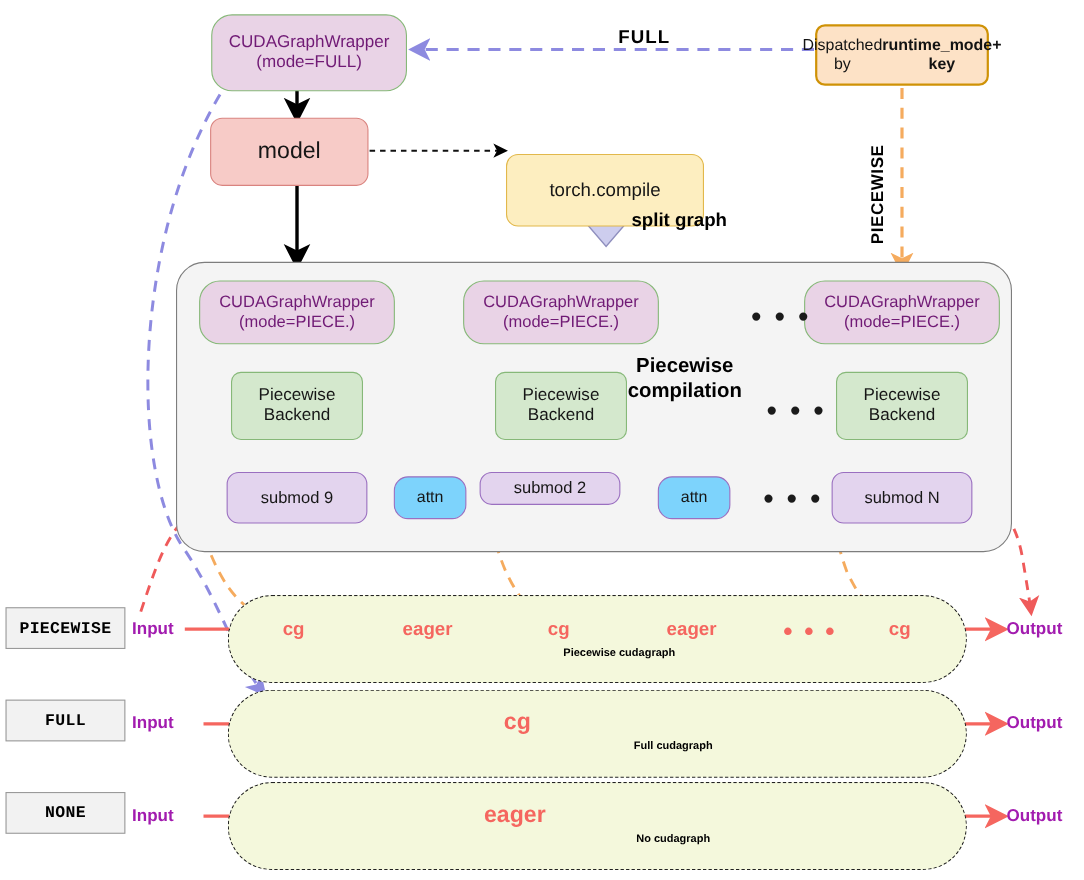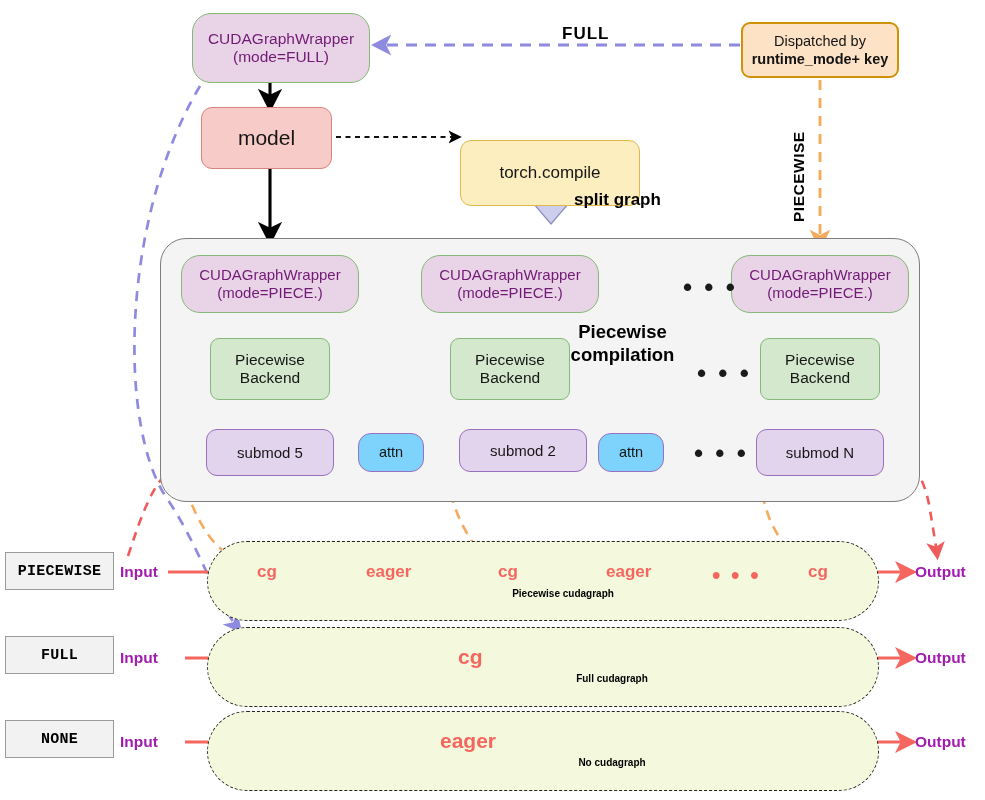--- a/index.html
+++ b/index.html
@@ -12,21 +12,21 @@
         justify-content:center;text-align:center;line-height:1.18;}
   
   .cgw{background:#e9d3e6;border:1.6px solid #86b878;border-radius:19px;
        color:#701a75;font-size:15.5px;}
   .cgw-small{font-size:15px;}
   .model{background:#f7cbc7;border:1.6px solid #d9837f;border-radius:11px;
          font-size:21px;color:#161616;}
   .tcompile{background:#fdeec0;border:1.6px solid #e2b84b;border-radius:11px;
             font-size:17px;color:#161616;margin-top:36px;}
   .dispatch{background:#fde2c6;border:2.4px solid #cf9206;border-radius:9px;
-            font-size:14.5px;color:#131313;flex-direction:column;line-height:1.25;}
+            font-size:14.5px;color:#131313;flex-direction:row;line-height:1.25;}
   .dispatch b{font-weight:bold;}
   .pbackend{background:#d4e8cd;border:1.6px solid #86b878;border-radius:9px;
             font-size:15.5px;color:#161616;}
   .submod{background:#e3d4ee;border:1.6px solid #9a6fc0;border-radius:11px;
           font-size:15px;color:#161616;}
   .attn{background:#7dd3fc;border:1.6px solid #9a6fc0;border-radius:13px;
         font-size:14.5px;color:#161616;}
   .panel{position:absolute;background:#f4f4f4;border:1.7px solid #7d7d7d;
          border-radius:26px;box-sizing:border-box;}
   .panel-title{position:absolute;font-size:18.5px;font-weight:bold;color:#000;
@@ -134,21 +134,21 @@
     <path d="M514,742 L910,742" stroke="#f5665f" stroke-width="3" fill="none" marker-end="url(#ah-red)"></path>
   </svg>
 
   <div class="node cgw" style="left:192px;top:13px;width:178px;height:70px;">
     <div>
       <div>CUDAGraphWrapper</div>
       <div>(mode=FULL)</div>
     </div>
   </div>
 
-  <div class="node model" style="left:201px;top:107px;width:131px;height:62px;">model</div>
+  <div class="node model" style="left:191px;top:107px;width:144px;height:62px;">model</div>
 
   <div class="node tcompile" style="left:460px;top:104px;width:180px;height:66px;">torch.compile</div>
 
   <div class="split-lbl" style="left:574px;top:190px;">split graph</div>
 
   <div class="edge-lbl full-lbl" style="left:562px;top:24px;">FULL</div>
 
   <div class="piecewise-vert" style="left:790px;top:222px;">PIECEWISE</div>
 
   <div class="node dispatch" style="left:741px;top:22px;width:158px;height:56px;">
@@ -168,37 +168,37 @@
       <div>CUDAGraphWrapper</div>
       <div>(mode=PIECE.)</div>
     </div>
   </div>
   <div class="node pbackend" style="left:210px;top:338px;width:120px;height:62px;">
     <div>
       <div>Piecewise</div>
       <div>Backend</div>
     </div>
   </div>
-  <div class="node submod" style="left:206px;top:429px;width:128px;height:47px;">submod 5</div>
+  <div class="node submod" style="left:206px;top:429px;width:128px;height:47px;">submod 9</div>
 
   <div class="node attn" style="left:358px;top:433px;width:66px;height:39px;">attn</div>
 
   <div class="node cgw cgw-small" style="left:421px;top:255px;width:178px;height:58px;">
     <div>
       <div>CUDAGraphWrapper</div>
       <div>(mode=PIECE.)</div>
     </div>
   </div>
   <div class="node pbackend" style="left:450px;top:338px;width:120px;height:62px;">
     <div>
       <div>Piecewise</div>
       <div>Backend</div>
     </div>
   </div>
-  <div class="node submod" style="left:459px;top:429px;width:128px;height:43px;">submod 2</div>
+  <div class="node submod" style="left:436px;top:429px;width:128px;height:30px;">submod 2</div>
 
   <div class="node attn" style="left:598px;top:433px;width:66px;height:39px;">attn</div>
 
   <div class="node cgw cgw-small" style="left:731px;top:255px;width:178px;height:58px;">
     <div>
       <div>CUDAGraphWrapper</div>
       <div>(mode=PIECE.)</div>
     </div>
   </div>
   <div class="node pbackend" style="left:760px;top:338px;width:120px;height:62px;">

